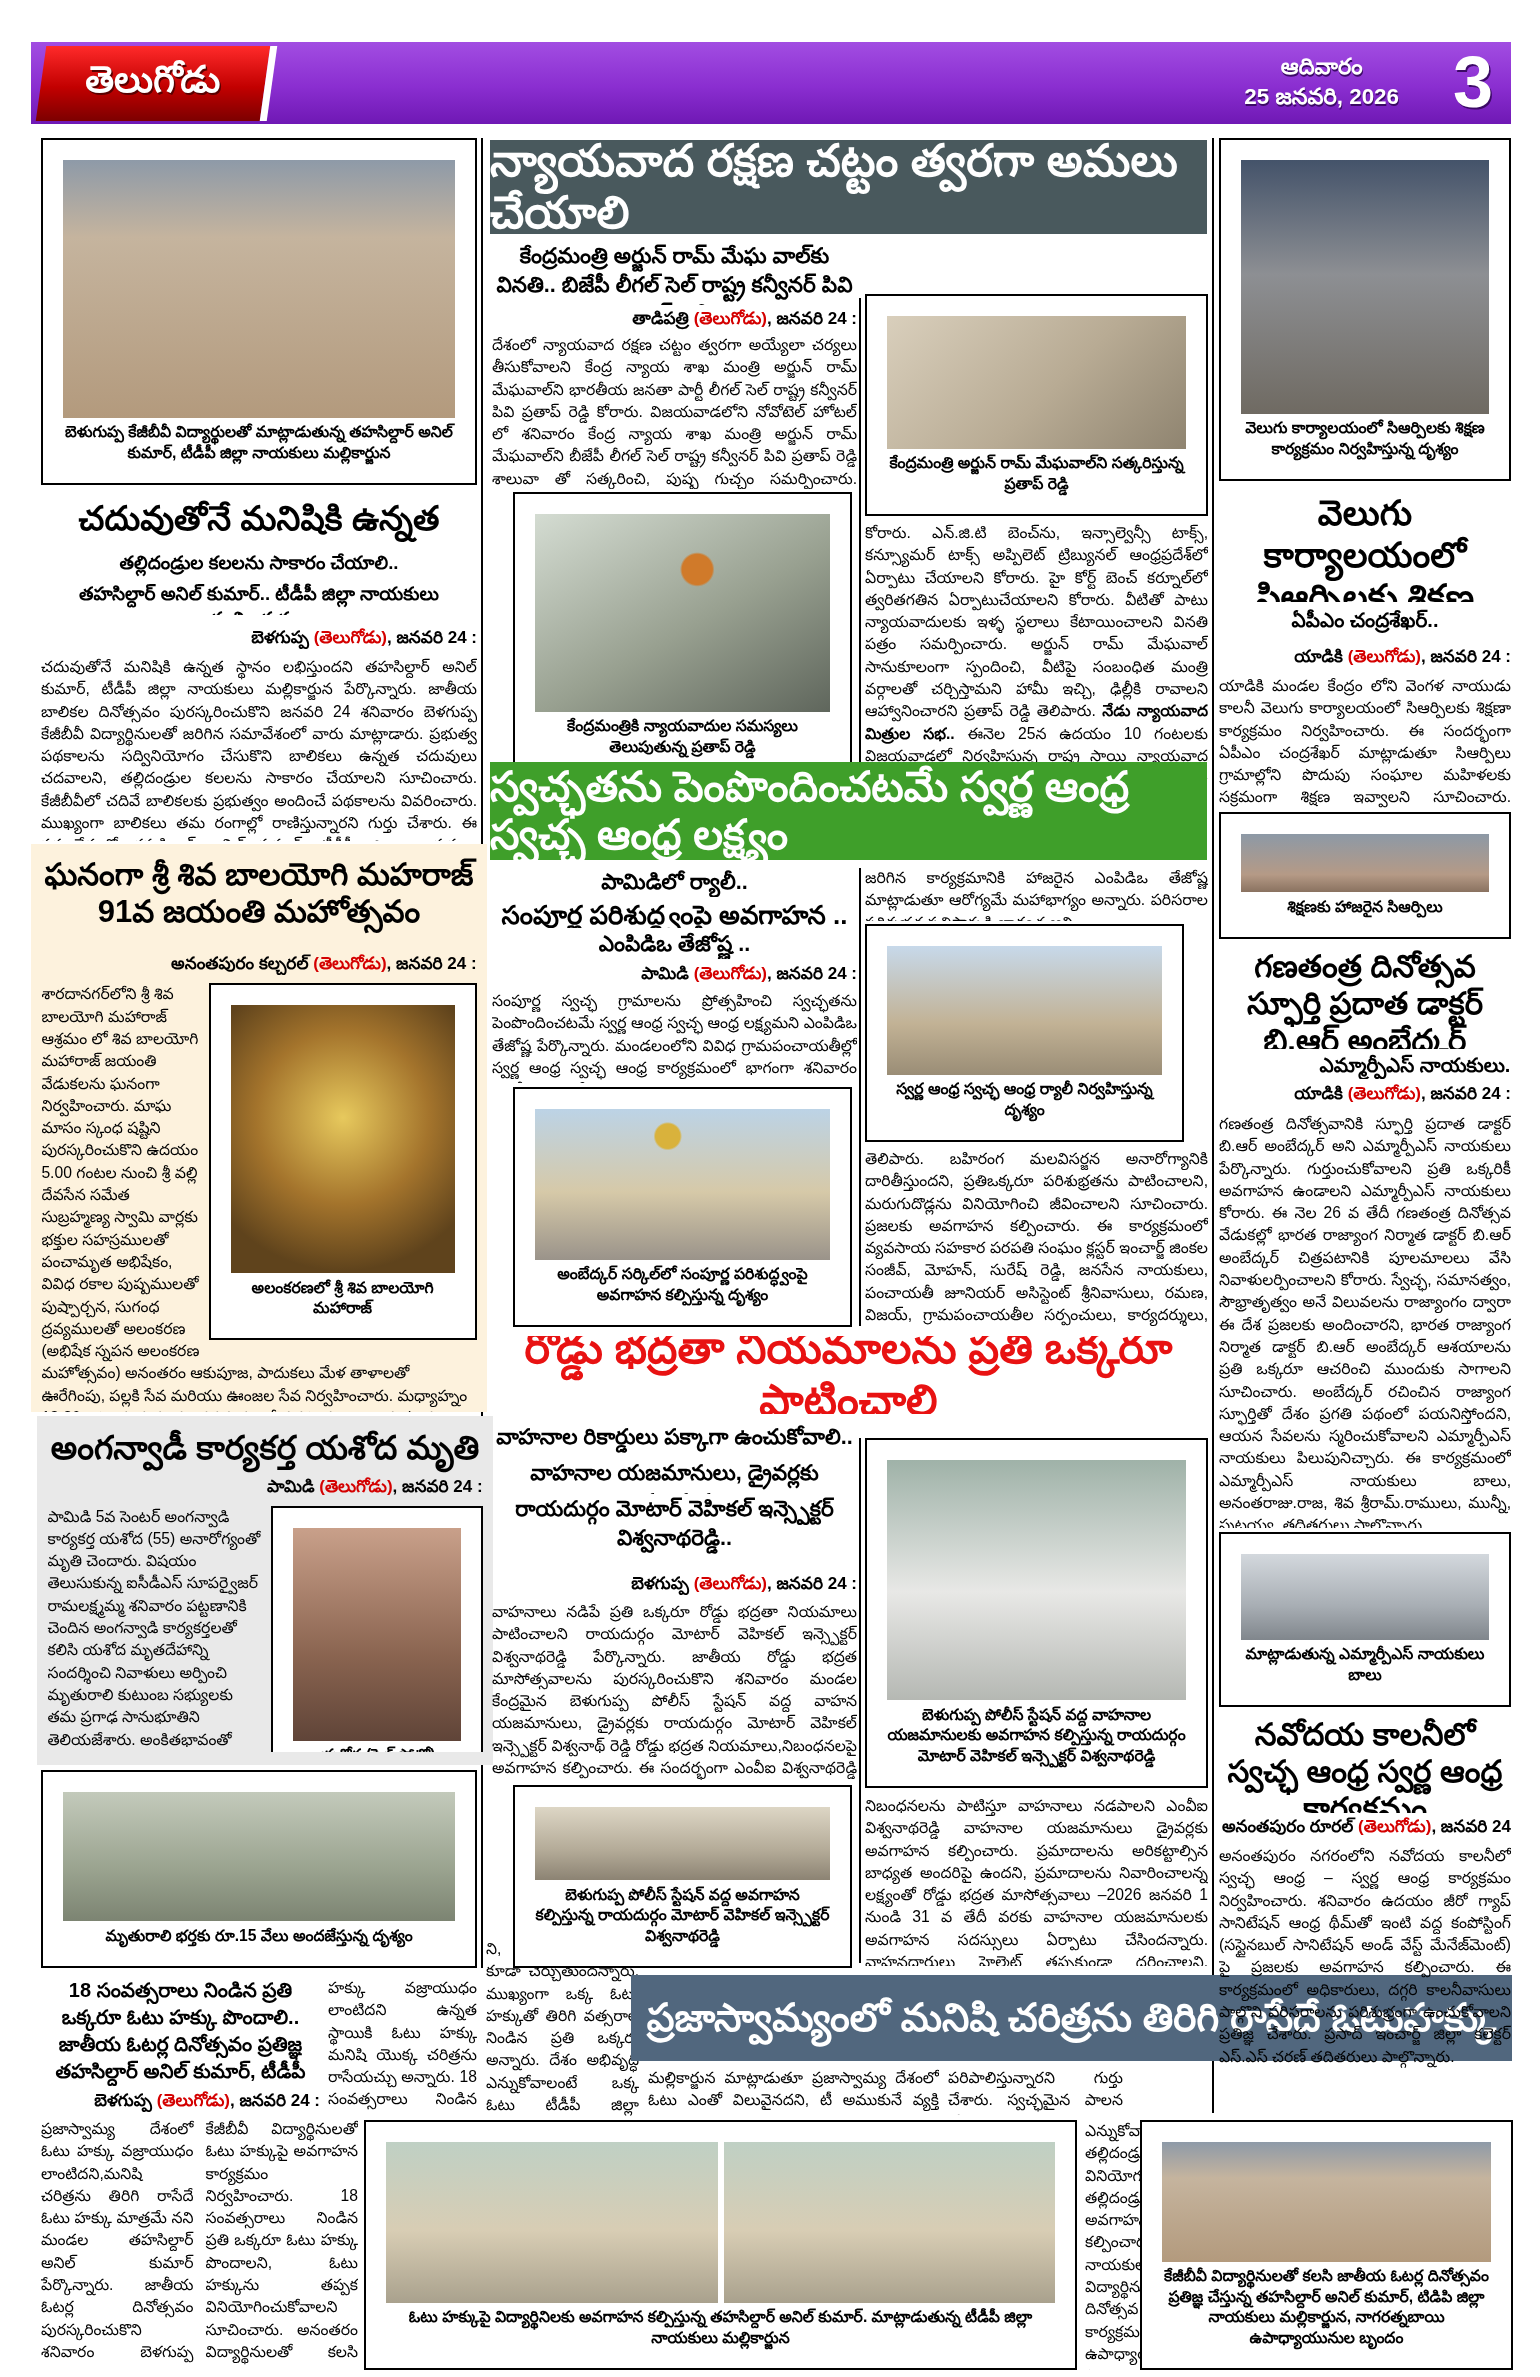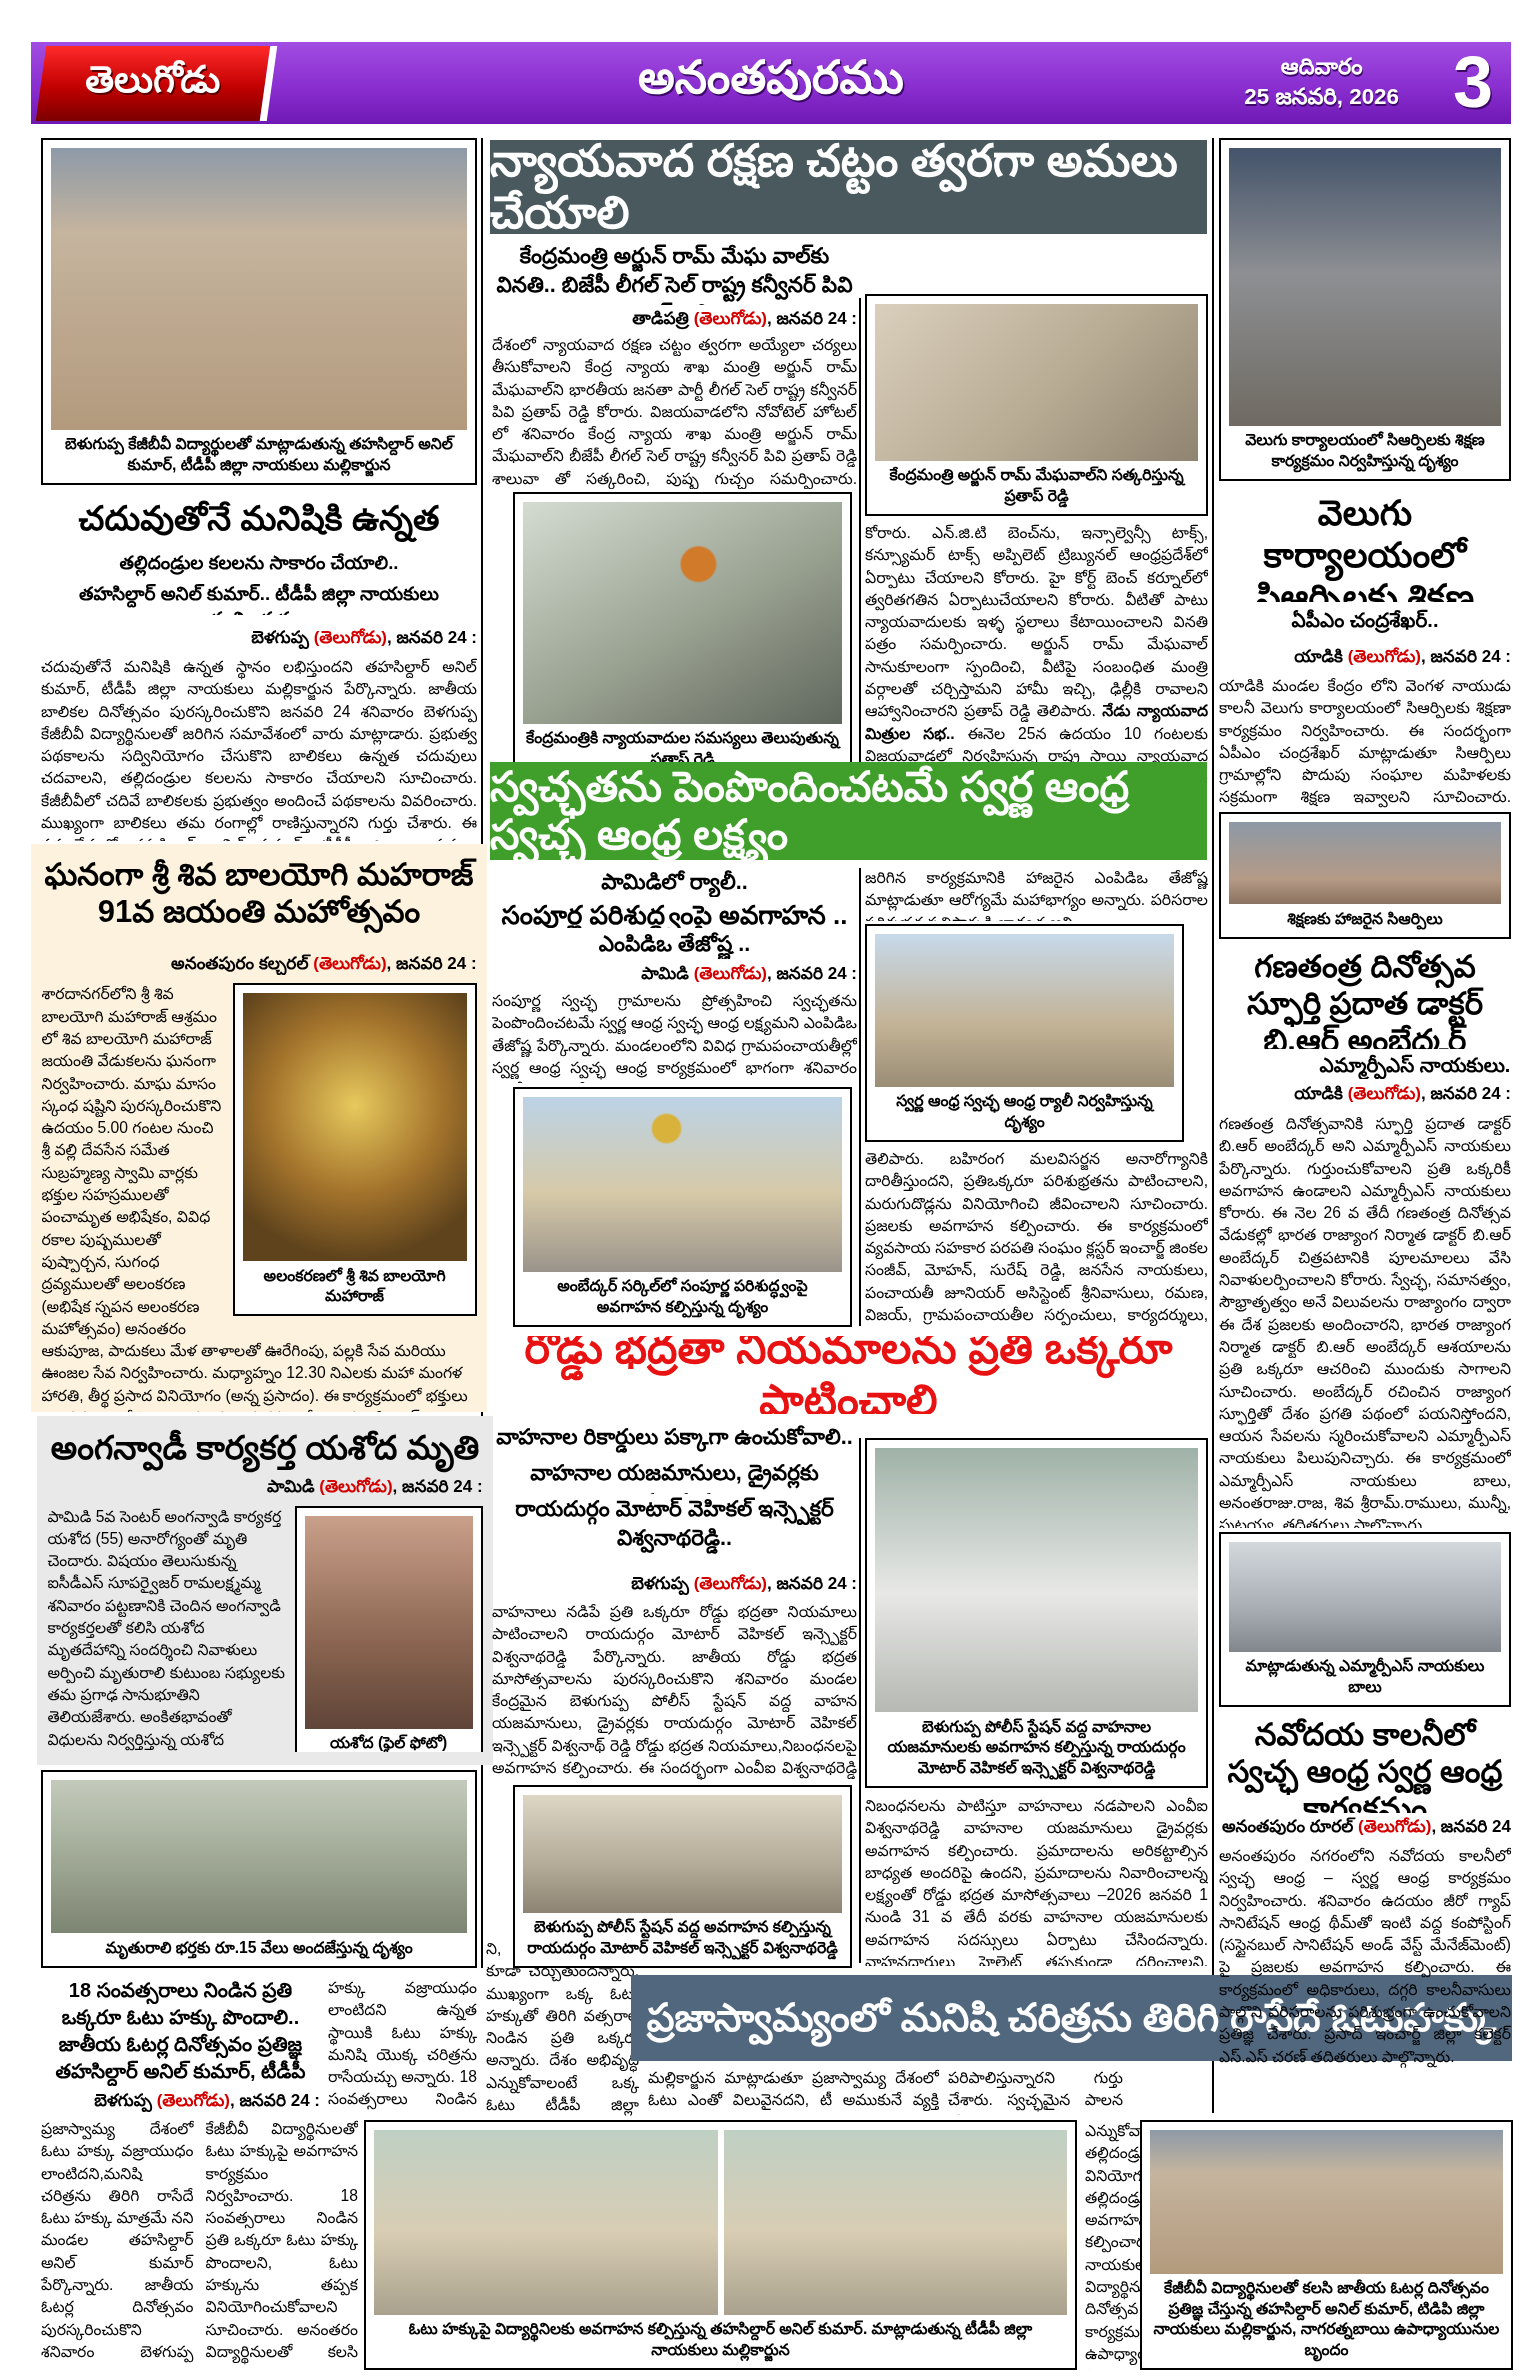--- a/index.html
+++ b/index.html
@@ -5,21 +5,21 @@
   html,body{margin:0;padding:0;background:#fff;}
   .page{position:relative;width:1541px;height:2377px;background:#fff;font-family:"Liberation Sans","DejaVu Sans",sans-serif;color:#000;}
   .b{position:absolute;box-sizing:border-box;overflow:hidden;}
   .body-txt{font-size:15.7px;line-height:1.42;text-align:justify;word-break:break-word;}
   .cap{font-weight:700;font-size:15.7px;text-align:center;line-height:1.3;}
   .dl{font-weight:700;font-size:17px;text-align:right;}
   .dl .red{color:#d40000;}
   .hl{font-weight:800;text-align:center;line-height:1.2;}
   .subh{font-weight:700;text-align:center;line-height:1.35;}
   .banner{display:flex;align-items:center;justify-content:center;color:#fff;font-weight:800;line-height:1.15;}
-  .pbox{border:2.2px solid #000;background:#fff;padding:8px;display:flex;flex-direction:column;gap:4.5px;}
+  .pbox{border:2.2px solid #000;background:#fff;padding:20px;display:flex;flex-direction:column;gap:4.5px;}
   .pbox .photo{width:100%;flex:1 1 auto;min-height:30px;}
   .photo{background:#9a9a9a;}
   .vrule{position:absolute;width:1.5px;background:#000;}
   .float-r{float:right;margin:0 0 4.5px 9px;}
   
   .ph1{background:linear-gradient(180deg,#8e9aa8 0%,#c5b49e 30%,#b39a7d 100%);}
   .ph2{background:linear-gradient(135deg,#d9cfbc 0%,#b8ab94 55%,#8f8470 100%);}
   .ph3{background:radial-gradient(circle at 55% 28%,#d07a2a 0 7%,transparent 8%),linear-gradient(150deg,#d4dcd2 0%,#98a090 55%,#5f665c 100%);}
   .ph4{background:radial-gradient(circle at 50% 42%,#e7c95d 0%,#a4742c 45%,#5f431c 80%);}
   .ph5{background:linear-gradient(180deg,#c9a08a 0%,#8a6450 60%,#5f4438 100%);}
@@ -61,21 +61,20 @@
     <span style="color:#29abe2">C</span>&nbsp;&nbsp;
     <span style="color:#ec1e79">M</span>&nbsp;&nbsp;
     <span style="color:#e8d50a">Y</span>&nbsp;&nbsp;
     <span style="color:#000">K</span>
   </div>
 
   <div class="mast">
     <div class="logo-wrap">
       <div class="logo-text">తెలుగోడు</div>
     </div>
-    <div class="mast-title">అనంతపురము</div>
     <div class="mast-right">
       <div>ఆదివారం</div>
       <div>25 జనవరి, 2026</div>
     </div>
     <div class="mast-page">3</div>
   </div>
 
   <div class="vrule" style="left:481px;top:138px;height:1830px"></div>
   <div class="vrule" style="left:1212px;top:138px;height:1975px"></div>
   <div class="vrule" style="left:859px;top:298px;height:481px"></div>

